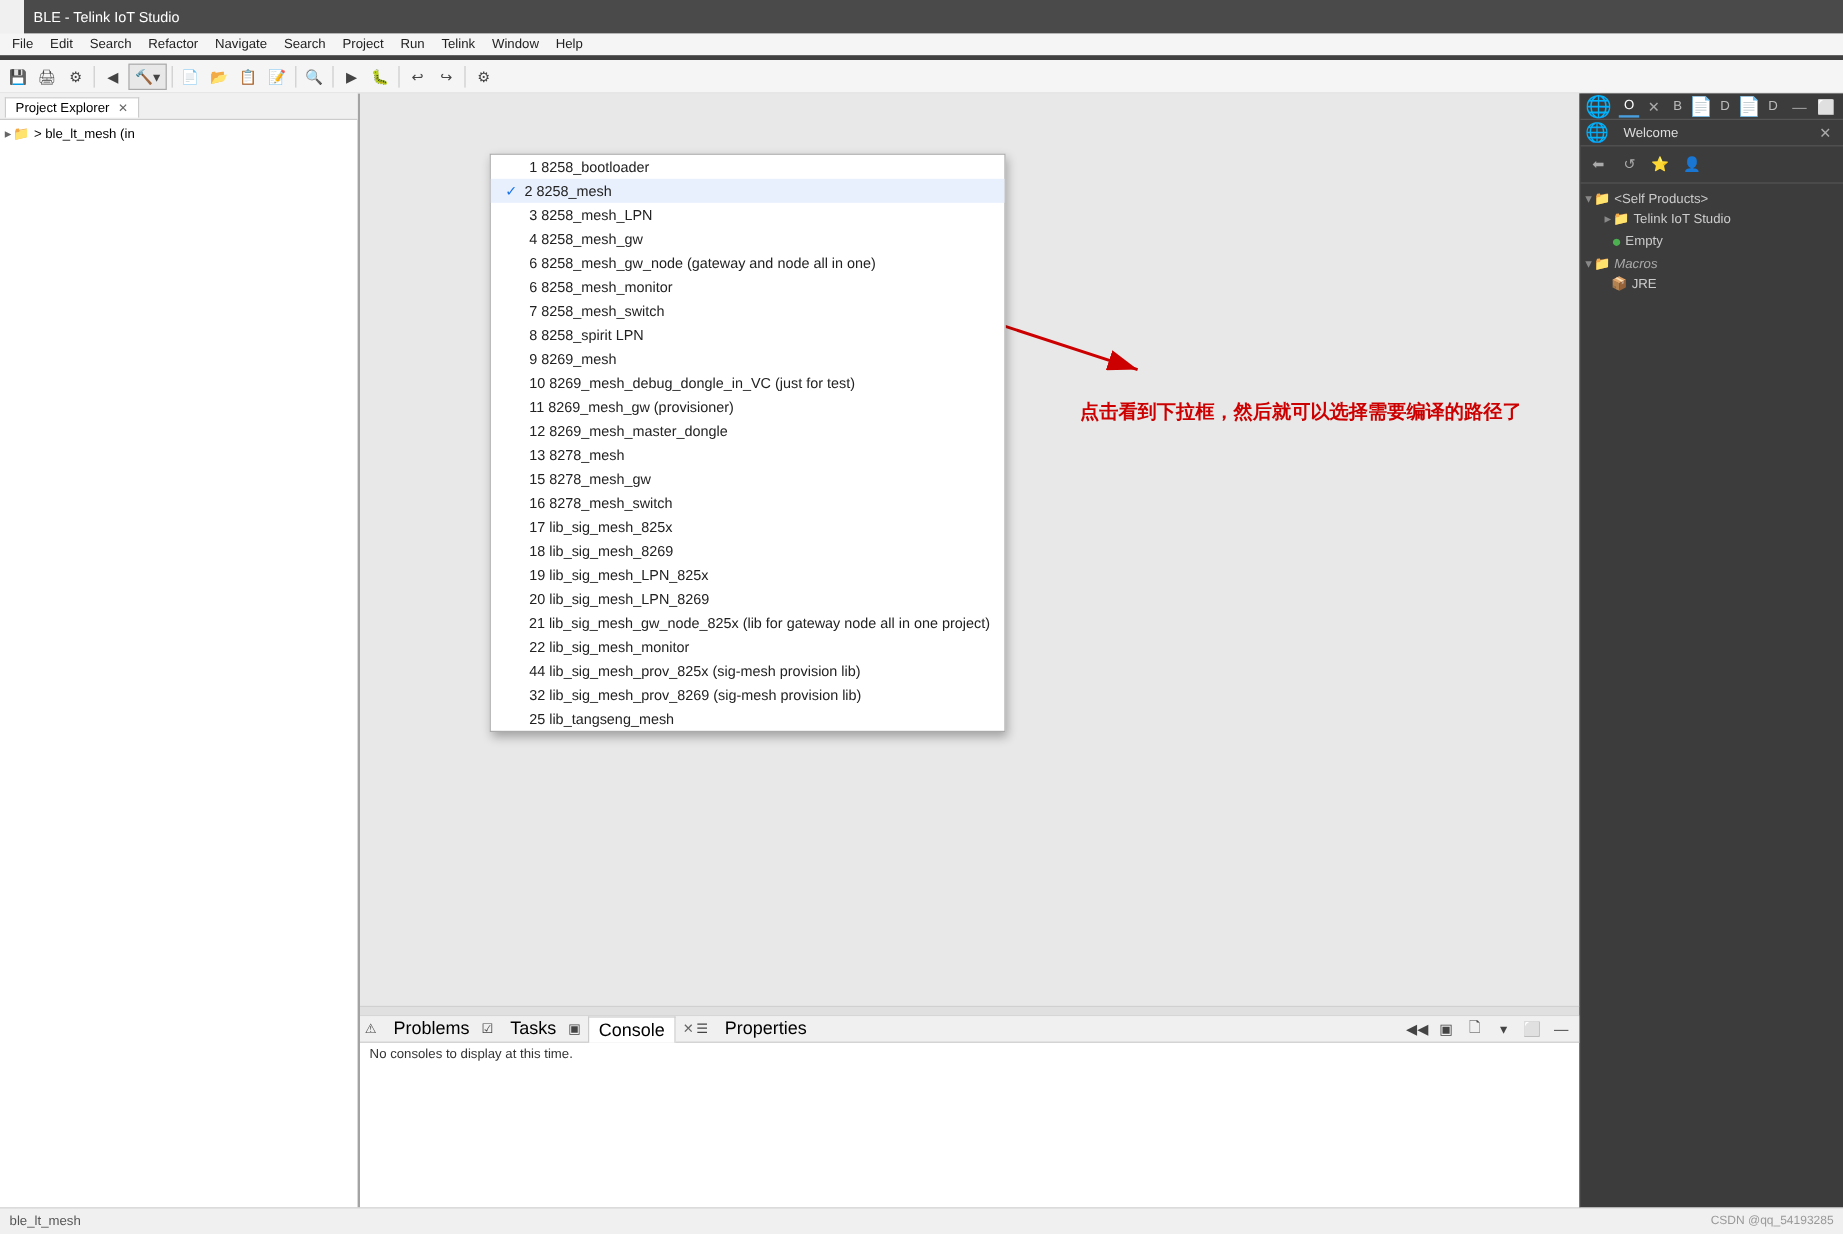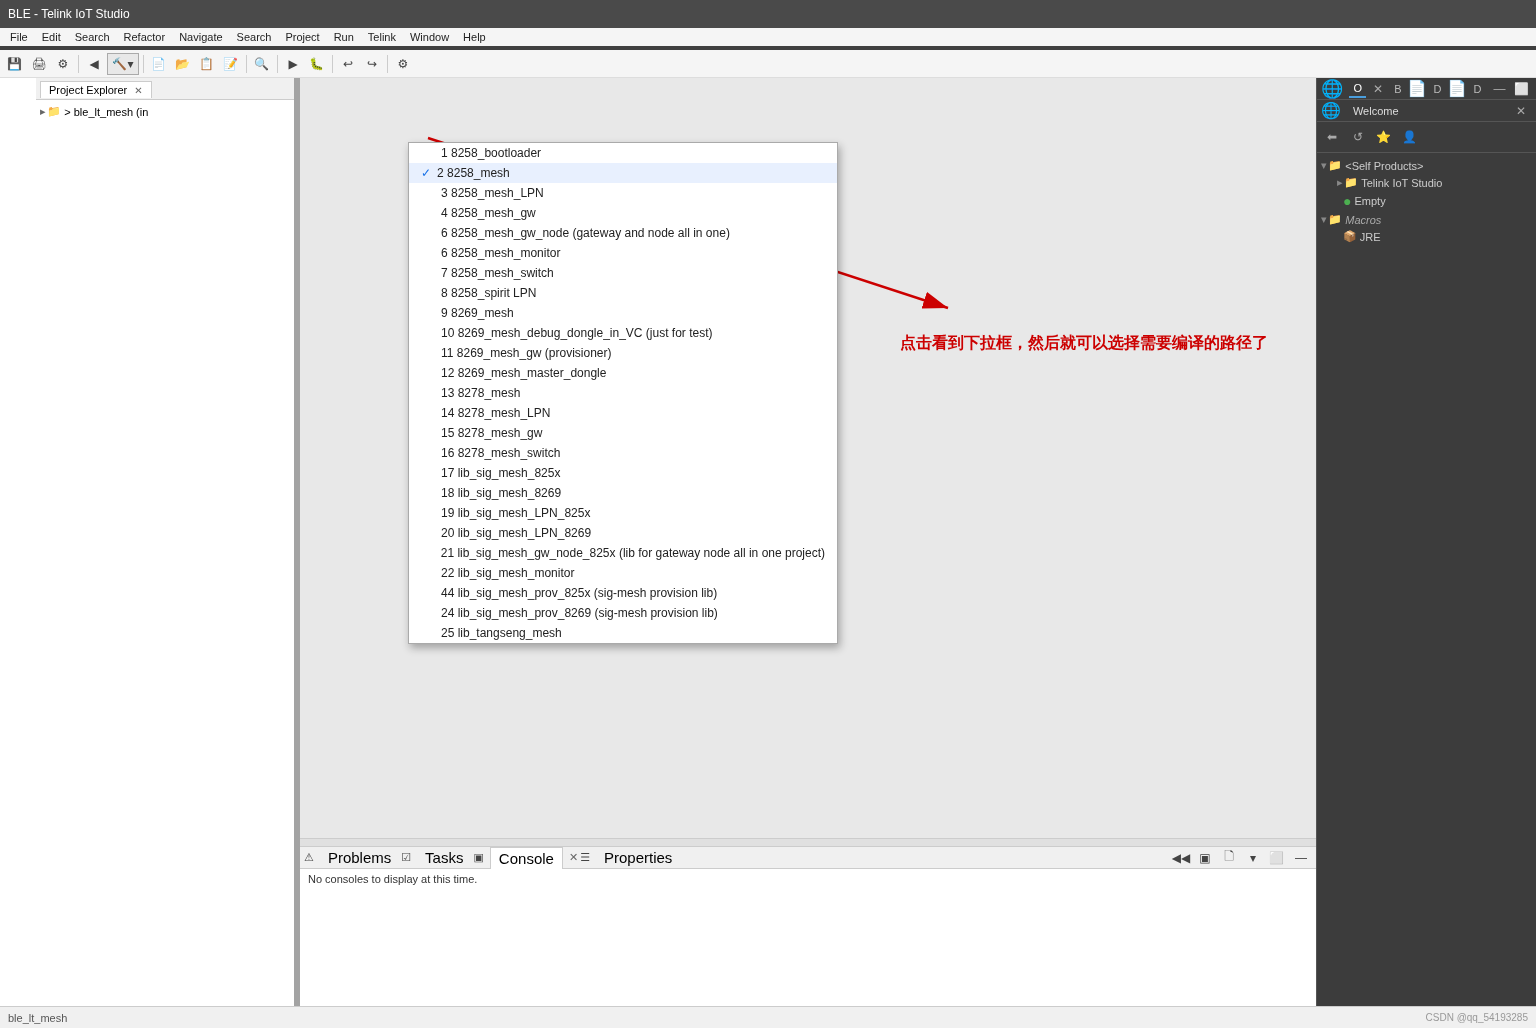--- a/index.html
+++ b/index.html
@@ -15,20 +15,21 @@
 
     
     .title-bar {
       background: #4a4a4a;
       color: #fff;
       height: 28px;
       display: flex;
       align-items: center;
       padding: 0 8px;
       font-size: 12px;
+      margin-left: 20px;
     }
 
     
     .menu-bar {
       background: #f5f5f5;
       height: 22px;
       display: flex;
       align-items: center;
       padding: 0 4px;
       border-bottom: 4px solid #404040;
@@ -73,25 +74,24 @@
     
     .main-layout {
       display: flex;
       height: calc(1028px - 28px - 22px - 28px - 22px);
     }
 
     
     .left-panel {
       width: 300px;
       background: #fff;
-      border-right: 6px solid #a3a3a3;
+      border-right: 2px solid #a3a3a3;
       display: flex;
       flex-direction: column;
       flex-shrink: 0;
-      padding-left: 36px;
     }
     .panel-tab-bar {
       background: #f0f0f0;
       border-bottom: 1px solid #ccc;
       display: flex;
       align-items: center;
       height: 22px;
       padding: 0 4px;
     }
     .panel-tab {
@@ -227,21 +227,21 @@
     .welcome-tab {
       padding: 2px 8px;
       font-size: 11px;
       color: #ddd;
       cursor: pointer;
     }
 
     
     .dropdown-overlay {
       position: absolute;
-      top: 64px;
+      top: 50px;
       left: 108px;
       background: #fff;
       border: 1px solid #aaa;
       box-shadow: 2px 4px 8px rgba(0,0,0,0.3);
       z-index: 100;
       width: 430px;
     }
     .dropdown-item {
       padding: 3px 12px;
       font-size: 12px;
@@ -391,24 +391,20 @@
         <div class="dropdown-item">
           <span style="width: 14px; display: inline-block;"></span>
           <span>12 8269_mesh_master_dongle</span>
         </div>
         <div class="dropdown-item">
           <span style="width: 14px; display: inline-block;"></span>
           <span>13 8278_mesh</span>
         </div>
         <div class="dropdown-item">
           <span style="width: 14px; display: inline-block;"></span>
-          <span>14 8278_mesh_LPN</span>
-        </div>
-        <div class="dropdown-item">
-          <span style="width: 14px; display: inline-block;"></span>
           <span>15 8278_mesh_gw</span>
         </div>
         <div class="dropdown-item">
           <span style="width: 14px; display: inline-block;"></span>
           <span>16 8278_mesh_switch</span>
         </div>
         <div class="dropdown-item">
           <span style="width: 14px; display: inline-block;"></span>
           <span>17 lib_sig_mesh_825x</span>
         </div>
@@ -431,21 +427,21 @@
         <div class="dropdown-item">
           <span style="width: 14px; display: inline-block;"></span>
           <span>22 lib_sig_mesh_monitor</span>
         </div>
         <div class="dropdown-item">
           <span style="width: 14px; display: inline-block;"></span>
           <span>44 lib_sig_mesh_prov_825x (sig-mesh provision lib)</span>
         </div>
         <div class="dropdown-item">
           <span style="width: 14px; display: inline-block;"></span>
-          <span>24 lib_sig_mesh_prov_8269 (sig-mesh provision lib)</span>
+          <span>32 lib_sig_mesh_prov_8269 (sig-mesh provision lib)</span>
         </div>
         <div class="dropdown-item">
           <span style="width: 14px; display: inline-block;"></span>
           <span>25 lib_tangseng_mesh</span>
         </div>
       </div>
 
     <svg style="position:absolute; top:0; left:108px; width:700px; height:330px; pointer-events:none; z-index:60;">
       <defs>
         <marker id="arrowhead" markerWidth="10" markerHeight="7" refX="10" refY="3.5" orient="auto">

